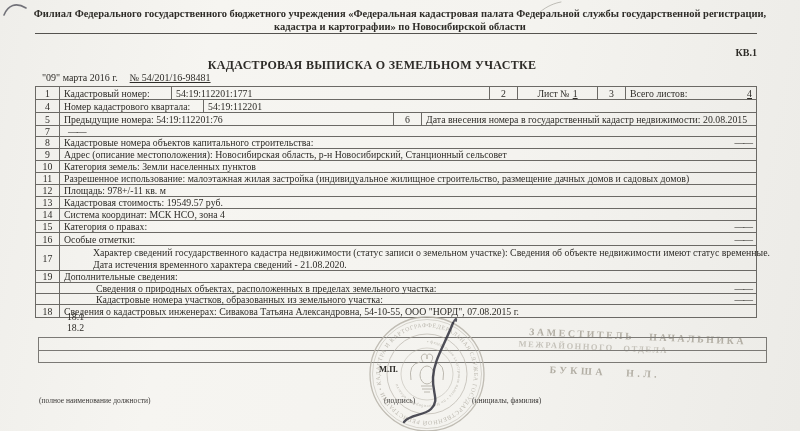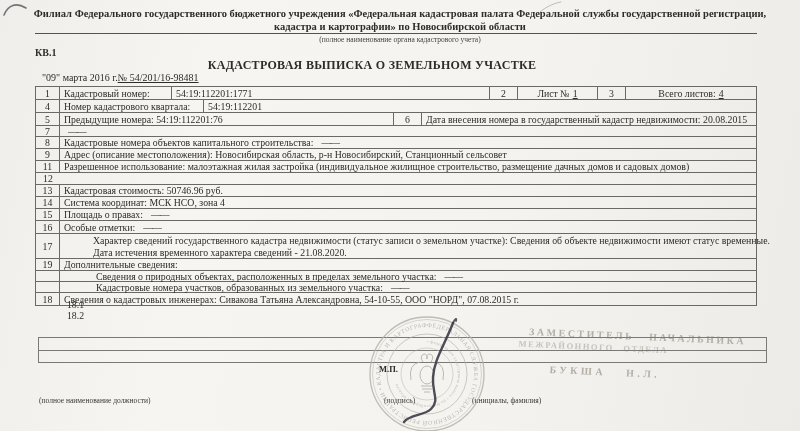--- a/index.html
+++ b/index.html
@@ -6,30 +6,30 @@
   .page {
     position:relative; width:800px; height:431px; overflow:hidden;
     font-family:"Liberation Serif", serif; color:#2e2c28;
     background:linear-gradient(100deg,#efeeea 0%,#f6f5f1 25%,#f4f3ef 62%,#ecebe7 100%);
   }
   .hdr-line { position:absolute; left:20px; right:20px; text-align:center; font-weight:bold; font-size:10.5px; line-height:12px; }
   .hdr1 { top:8px; }
   .hdr2 { top:21px; }
   .org-divider { position:absolute; top:33px; left:35px; width:722px; border-top:1px solid #55534f; height:0; }
   .org-caption { position:absolute; top:35px; left:0; right:0; text-align:center; font-size:7.5px; color:#454340; }
-  .form-code { position:absolute; top:47px; left:35px; width:722px; font-weight:bold; font-size:10px; }
+  .form-code { position:absolute; top:47px; left:35px; width:722px; text-align:right; font-weight:bold; font-size:10px; }
   .doc-title { position:absolute; top:58px; left:-28px; right:28px; text-align:center; font-weight:bold; font-size:12px; letter-spacing:0.3px; }
   .date-line { position:absolute; top:72px; left:42px; font-size:10px; }
-  .doc-number { margin-left:0; text-decoration:underline;text-align:center; }
+  .doc-number { margin-left:12px; text-decoration:underline;text-align:center; }
 
   .doc-table { position:absolute; top:86px; left:35px; width:722px; box-sizing:border-box; border:1px solid #6b6965; z-index:2; }
   .trow { display:flex; border-bottom:1px solid #6b6965; box-sizing:border-box; }
   .trow:last-child { border-bottom:0; }
   .cell { box-sizing:border-box; border-right:1px solid #6b6965; padding:0 4px; font-size:9.8px; display:flex; align-items:center; white-space:nowrap; }
-  .cell:last-child { border-right:0; }
+  .cell:last-child { border-right:0;justify-content:space-between; }
   .num { width:24px; flex:none; justify-content:center; padding:0; }
   .grow { flex:1 1 auto; min-width:0; }
   .center { justify-content:center; }
   .w112{width:112px;flex:none;} .w144{width:144px;flex:none;} .w28{width:28px;flex:none;}
   .w80{width:80px;flex:none;} .w130{width:130px;flex:none;} .w334{width:334px;flex:none;} .w32{width:32px;flex:none;margin-top:33px;}
   .h11{height:11px;} .h12{height:12px;} .h13{height:13px;} .h25{height:25px;}
   .dash { margin-left:8px; letter-spacing:-1px; }
   .dash.first { margin-left:4px; }
   .u { text-decoration:underline; margin-left:3px; }
   .block { display:block; line-height:12px; padding-top:0.5px;margin-left:29px; }
@@ -62,21 +62,20 @@
   <svg class="penmark-tl" viewBox="0 0 30 20">
     <path d="M4 15 C 8 5, 16 2, 26 8" fill="none" stroke="#53525c" stroke-width="1.6" stroke-linecap="round" opacity="0.8"></path>
   </svg>
   <svg class="penmark-tr" viewBox="0 0 30 14">
     <path d="M5 12 C 12 6, 20 3, 26 2" fill="none" stroke="#9a978f" stroke-width="1" stroke-linecap="round" opacity="0.6"></path>
   </svg>
 
   <div class="hdr-line hdr2">кадастра и картографии» по Новосибирской области</div>
   <div class="hdr-line hdr1">Филиал Федерального государственного бюджетного учреждения «Федеральная кадастровая палата Федеральной службы государственной регистрации,</div>
   <div class="org-divider"></div>
-  <div class="org-caption">(полное наименование органа кадастрового учета)</div>
   <div class="form-code">КВ.1</div>
   <div class="doc-title">КАДАСТРОВАЯ ВЫПИСКА О ЗЕМЕЛЬНОМ УЧАСТКЕ</div>
   <div class="date-line">
     <span>"09" марта 2016 г.</span><span class="doc-number">№ 54/201/16-98481</span>
   </div>
 
   <div class="doc-table">
 
     <div class="trow h13">
       <div class="cell num">1</div>
@@ -120,44 +119,49 @@
         <span>Кадастровые номера объектов капитального строительства:</span>
           <span class="dash">——</span>
       </div>
     </div>
 
     <div class="trow h12">
       <div class="cell num">9</div>
       <div class="cell grow">Адрес (описание местоположения): Новосибирская область, р-н Новосибирский, Станционный сельсовет</div>
     </div>
 
+    <div class="trow h12">
+      <div class="cell num">10</div>
+      <div class="cell grow">Категория земель: Земли населенных пунктов</div>
+    </div>
 
     <div class="trow h12">
       <div class="cell num">11</div>
       <div class="cell grow">Разрешенное использование: малоэтажная жилая застройка (индивидуальное жилищное строительство, размещение дачных домов и садовых домов)</div>
     </div>
 
     <div class="trow h12">
       <div class="cell num">12</div>
+      <div class="cell grow">Площадь: 978+/-11 кв. м</div>
     </div>
 
     <div class="trow h12">
       <div class="cell num">13</div>
-      <div class="cell grow">Кадастровая стоимость: 50746.96 руб.</div>
+      <div class="cell grow">Кадастровая стоимость: 19549.57 руб.</div>
     </div>
 
     <div class="trow h12">
       <div class="cell num">14</div>
       <div class="cell grow">Система координат: МСК НСО, зона 4</div>
     </div>
 
     <div class="trow h12">
       <div class="cell num">15</div>
       <div class="cell grow">
-        <span>Площадь о правах:</span>
+        <span>Категория о правах:</span>
           <span class="dash">——</span>
       </div>
     </div>
 
     <div class="trow h13">
       <div class="cell num">16</div>
       <div class="cell grow">
         <span>Особые отметки:</span>
           <span class="dash">——</span>
       </div>

